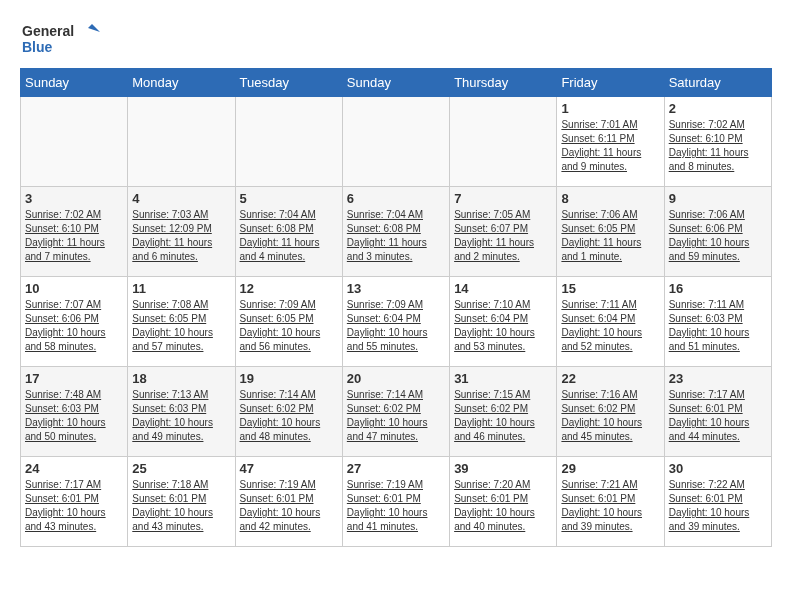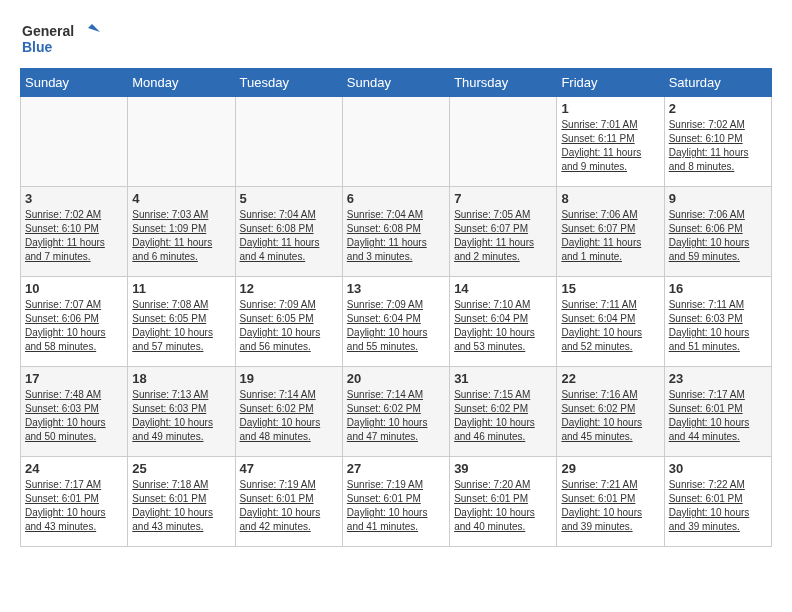--- a/index.html
+++ b/index.html
@@ -131,21 +131,21 @@
       <tr>
         <td>
           <span class="day-number">3</span>
           <div class="day-info">Sunrise: 7:02 AM
 Sunset: 6:10 PM
 Daylight: 11 hours and 7 minutes.</div>
         </td>
         <td>
           <span class="day-number">4</span>
           <div class="day-info">Sunrise: 7:03 AM
-Sunset: 1:09 PM
+Sunset: 12:09 PM
 Daylight: 11 hours and 6 minutes.</div>
         </td>
         <td>
           <span class="day-number">5</span>
           <div class="day-info">Sunrise: 7:04 AM
 Sunset: 6:08 PM
 Daylight: 11 hours and 4 minutes.</div>
         </td>
         <td>
           <span class="day-number">6</span>
@@ -155,21 +155,21 @@
         </td>
         <td>
           <span class="day-number">7</span>
           <div class="day-info">Sunrise: 7:05 AM
 Sunset: 6:07 PM
 Daylight: 11 hours and 2 minutes.</div>
         </td>
         <td>
           <span class="day-number">8</span>
           <div class="day-info">Sunrise: 7:06 AM
-Sunset: 6:07 PM
+Sunset: 6:05 PM
 Daylight: 11 hours and 1 minute.</div>
         </td>
         <td>
           <span class="day-number">9</span>
           <div class="day-info">Sunrise: 7:06 AM
 Sunset: 6:06 PM
 Daylight: 10 hours and 59 minutes.</div>
         </td>
       </tr>
       <tr>

